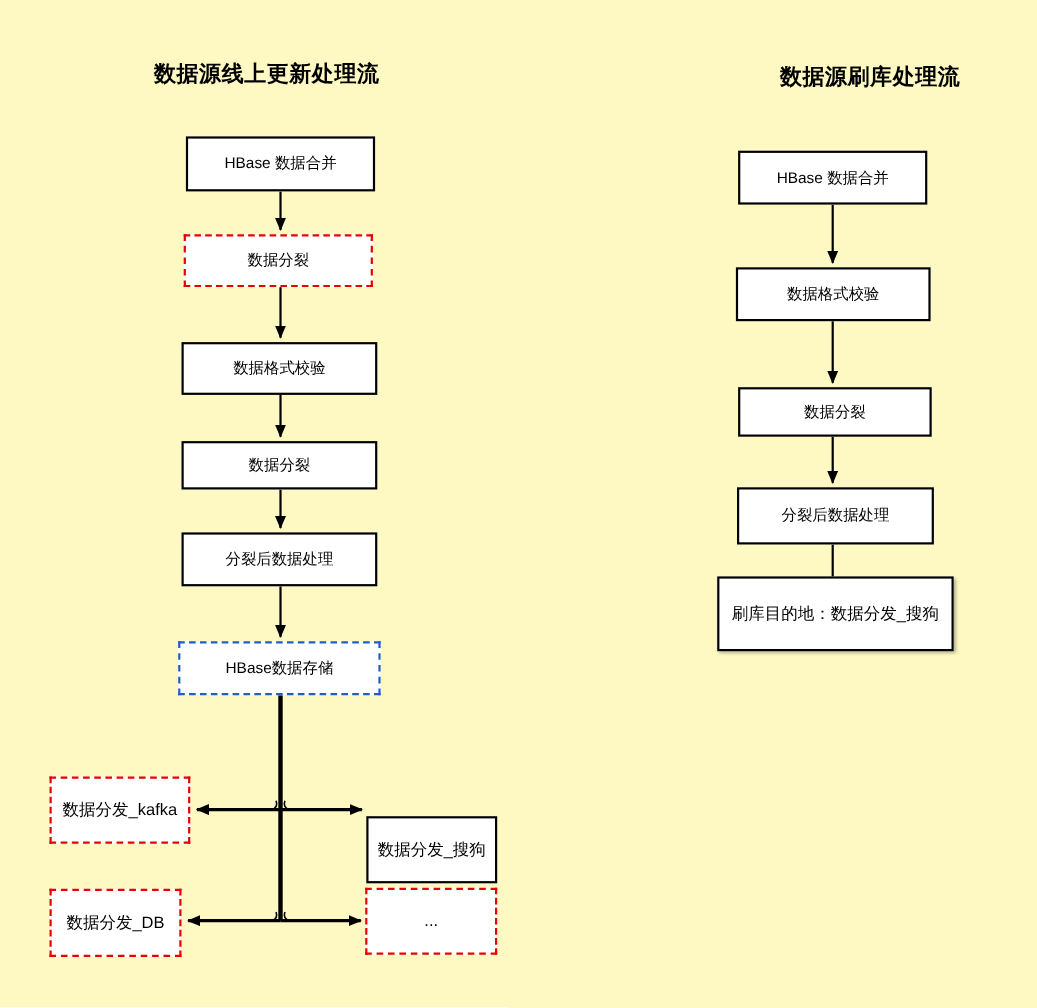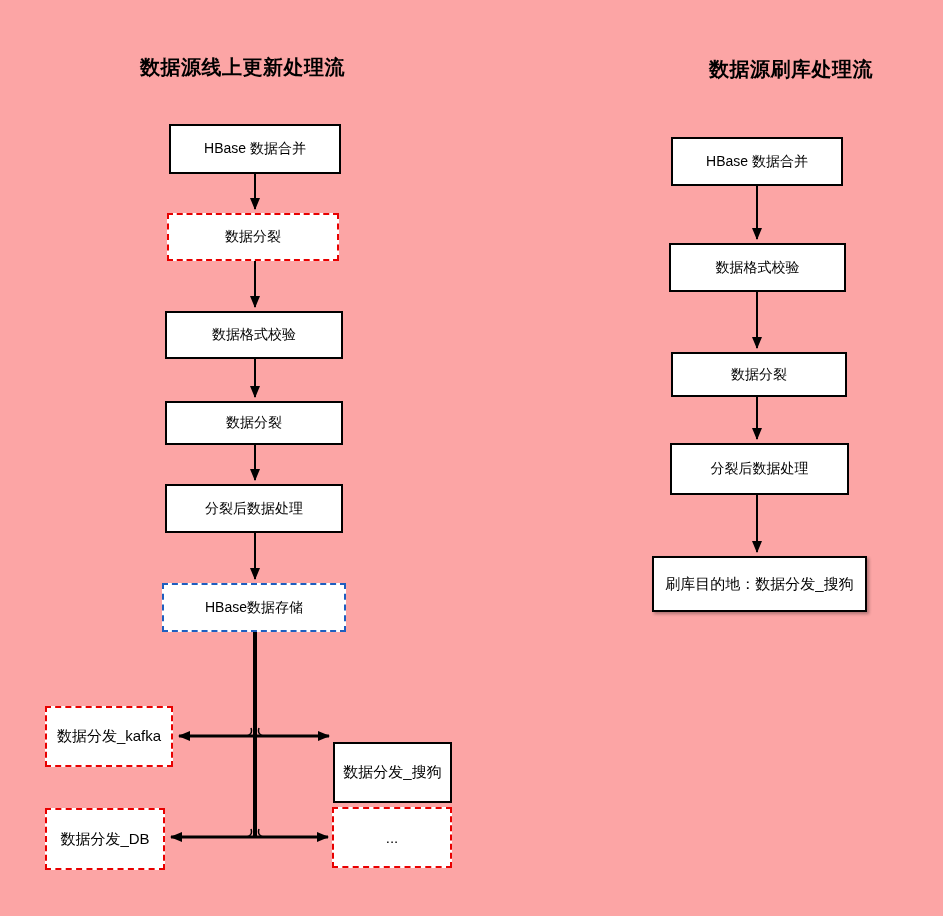--- a/index.html
+++ b/index.html
@@ -1,20 +1,20 @@
 <!DOCTYPE html>
 <html><head>
 <meta charset="utf-8">
 <style>
   html, body { margin: 0; padding: 0; background: #ffffff; }
   #canvas {
     position: relative;
     width: 943px;
     height: 916px;
-    background: #fca5a5;
+    background: #fef9c3;
     font-family: "Liberation Sans", "DejaVu Sans", sans-serif;
     color: #000000;
     overflow: hidden;
   }
   .flow-title {
     position: absolute;
     font-size: 20px;
     font-weight: 700;
     text-align: center;
     color: #000000;
@@ -107,15 +107,15 @@
   <div class="flow-title" style="left:689px; top:56px; width:204px;">数据源刷库处理流</div>
 
   <div class="node" style="left:671px; top:137px; width:172px; height:49px;">HBase 数据合并</div>
 
   <div class="node" style="left:669px; top:243px; width:177px; height:49px;">数据格式校验</div>
 
   <div class="node" style="left:671px; top:352px; width:176px; height:45px;">数据分裂</div>
 
   <div class="node" style="left:670px; top:443px; width:179px; height:52px;">分裂后数据处理</div>
 
-  <div class="node shadowed" style="left:652px; top:556px; width:215px; height:56px;">刷库目的地：数据分发_搜狗</div>
+  <div class="node shadowed" style="left:652px; top:524px; width:215px; height:68px;">刷库目的地：数据分发_搜狗</div>
 
 </div>
 
 </body></html>

